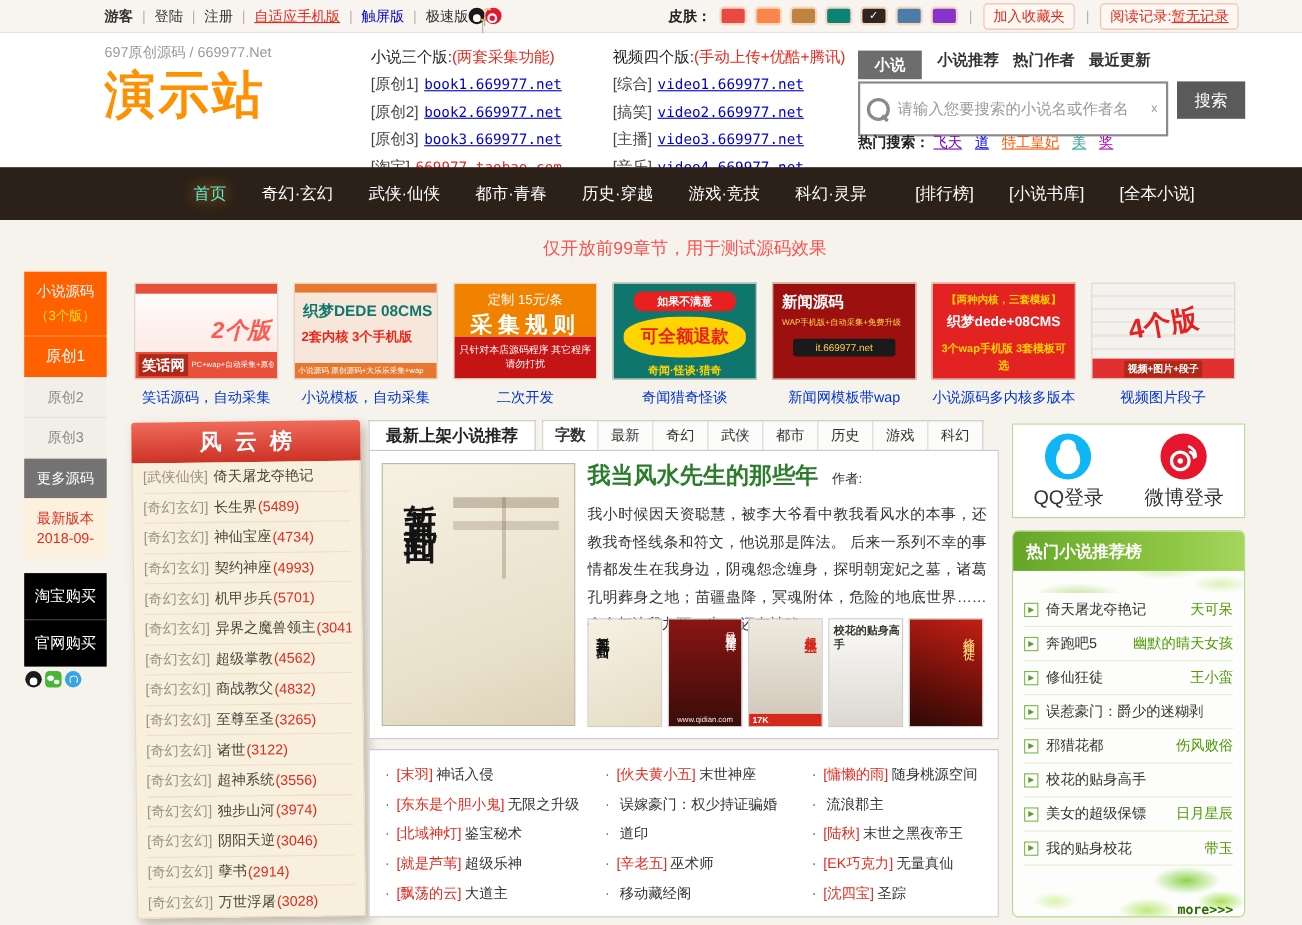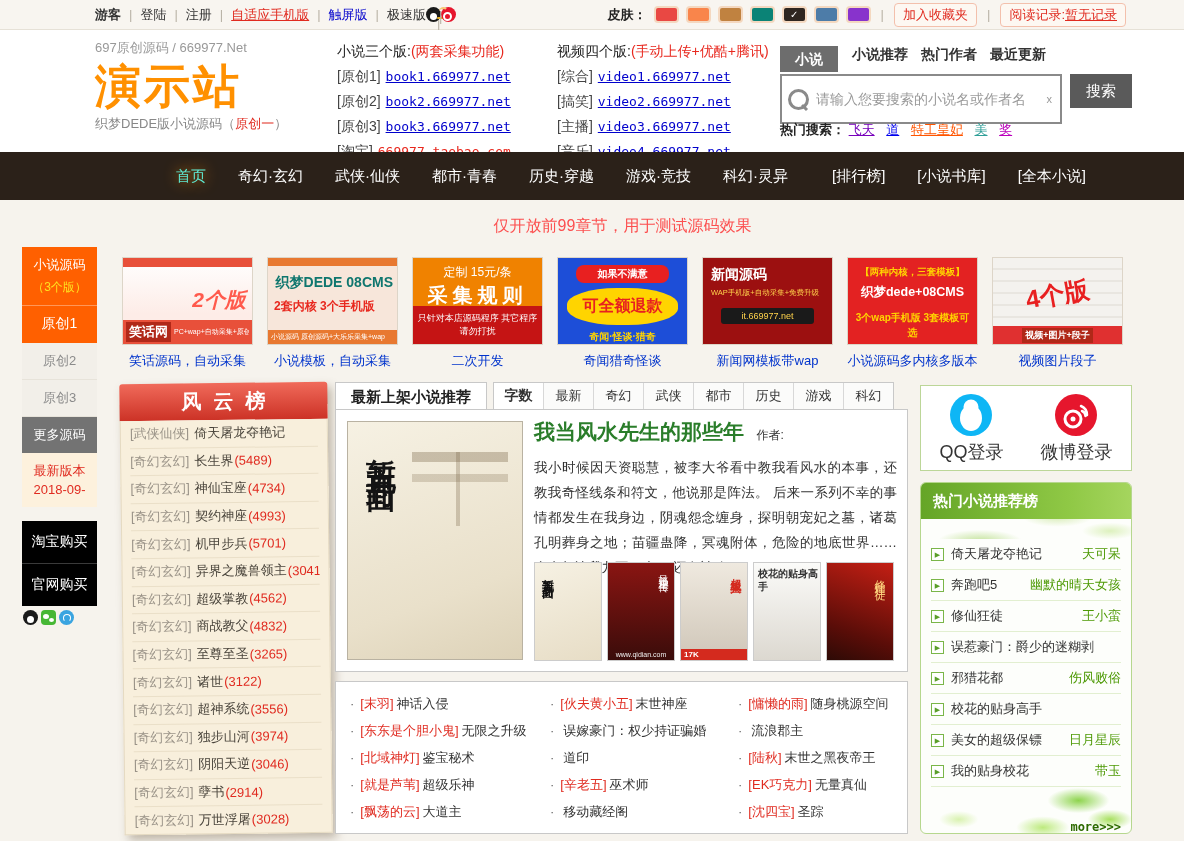--- a/index.html
+++ b/index.html
@@ -108,21 +108,21 @@
   .strip .t3{font-size:7px;white-space:nowrap;overflow:hidden}
   .b2{background:#f7e6da}
   .b2::before{content:"";position:absolute;top:0;left:0;right:0;height:8px;background:#e87830}
   .b2 .t1{position:absolute;top:16px;right:4px;color:#0f766e;font-weight:bold;font-size:14px;text-align:right}
   .b2 .t2{position:absolute;top:40px;left:6px;color:#e8281e;font-size:12px;font-weight:bold}
   .b2 .strip{background:#e87830}
   .b3 .top{position:absolute;top:0;left:0;right:0;height:48px;background:#f08200;color:#fff;text-align:center}
   .b3 .t1{font-size:12px;padding-top:6px}
   .b3 .t2{font-size:20px;font-weight:bold;letter-spacing:5px;margin-top:1px}
   .b3 .bot{position:absolute;bottom:0;left:0;right:0;height:38px;background:#c51414;color:#fff;font-size:9px;text-align:center;padding:6px 4px 0;line-height:13px;box-sizing:border-box}
-  .b4{background:#1d4ed8}
+  .b4{background:#0f766e}
   .b4 .t1{margin:7px auto 0;width:72%;background:#e82020;color:#fff;font-size:10px;font-weight:bold;text-align:center;border-radius:8px;padding:2px 0}
   .b4 .t2{margin:5px auto 0;width:86%;background:#ffd400;color:#e82020;font-size:16px;font-weight:bold;text-align:center;border-radius:45%;padding:8px 0}
   .b4 .t3{margin-top:5px;text-align:center;color:#ffd400;font-size:10px;font-weight:bold}
   .b5{background:#9c1010}
   .b5 .t1{color:#fff;font-weight:bold;font-size:14px;padding:8px 0 0 8px}
   .b5 .t2{color:#ffd24c;font-size:7.5px;padding:4px 8px 0;white-space:nowrap}
   .b5 .t3{margin:10px auto 0;width:72%;background:#1a1a1a;color:#ffd24c;font-size:9px;text-align:center;border-radius:3px;padding:3px 0}
   .b6{background:#e32222}
   .b6 .t1{color:#ffd400;font-size:9.5px;font-weight:bold;text-align:center;padding-top:8px;white-space:nowrap}
   .b6 .t2{color:#fff;font-size:12.5px;font-weight:bold;text-align:center;margin-top:5px}
@@ -233,21 +233,20 @@
     <a class="tb-box">加入收藏夹</a>
     <span class="pipe">|</span>
     <a class="tb-box"><span>阅读记录:</span><span class="u">暂无记录</span></a>
   </div>
 </div>
 
 <div id="header">
   <div class="logo-area">
     <div class="site-code">697原创源码 / 669977.Net</div>
     <div class="logo">演示站</div>
-    <div class="tagline"><span>织梦DEDE版小说源码（</span><span class="red">原创一</span><span>）</span></div>
   </div>
 
   <div class="linkcol novel">
     <div class="lc-head"><span>小说三个版:</span><span class="red">(两套采集功能)</span></div>
     <div class="lc-row"><span class="lc-tag">[原创1]</span><a class="lc-link">book1.669977.net</a></div>
     <div class="lc-row"><span class="lc-tag">[原创2]</span><a class="lc-link">book2.669977.net</a></div>
     <div class="lc-row"><span class="lc-tag">[原创3]</span><a class="lc-link">book3.669977.net</a></div>
     <div class="lc-row"><span class="lc-tag">[淘宝]</span><a class="lc-link red">669977.taobao.com</a></div>
   </div>
 

